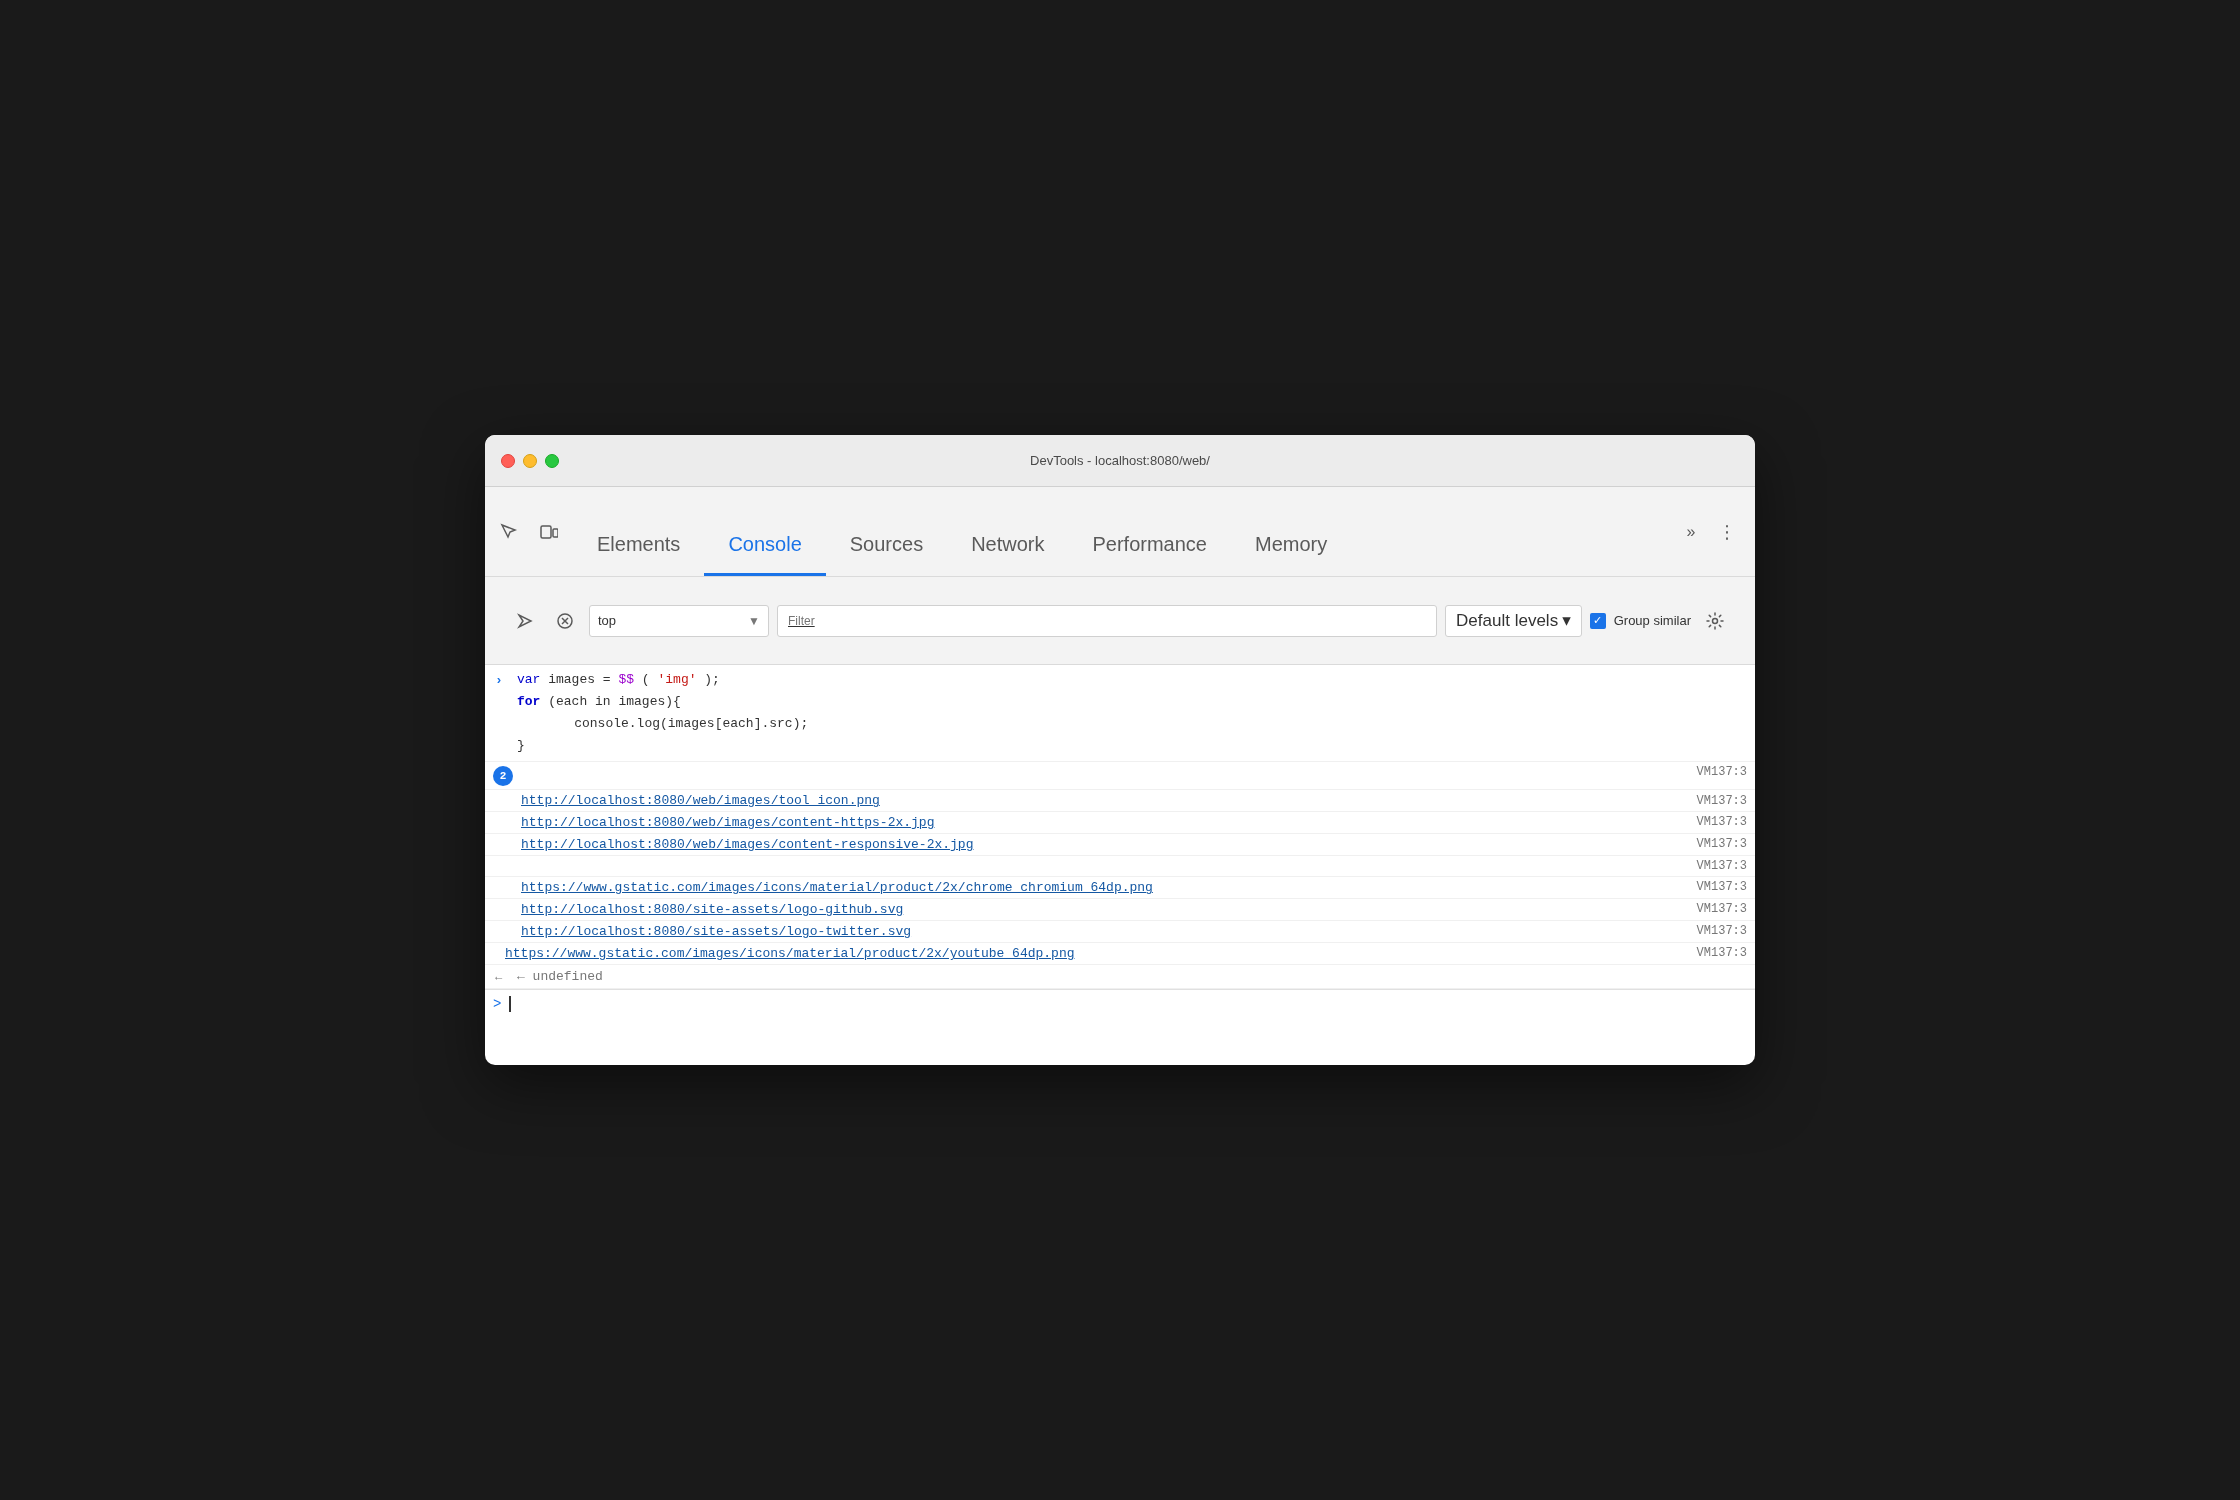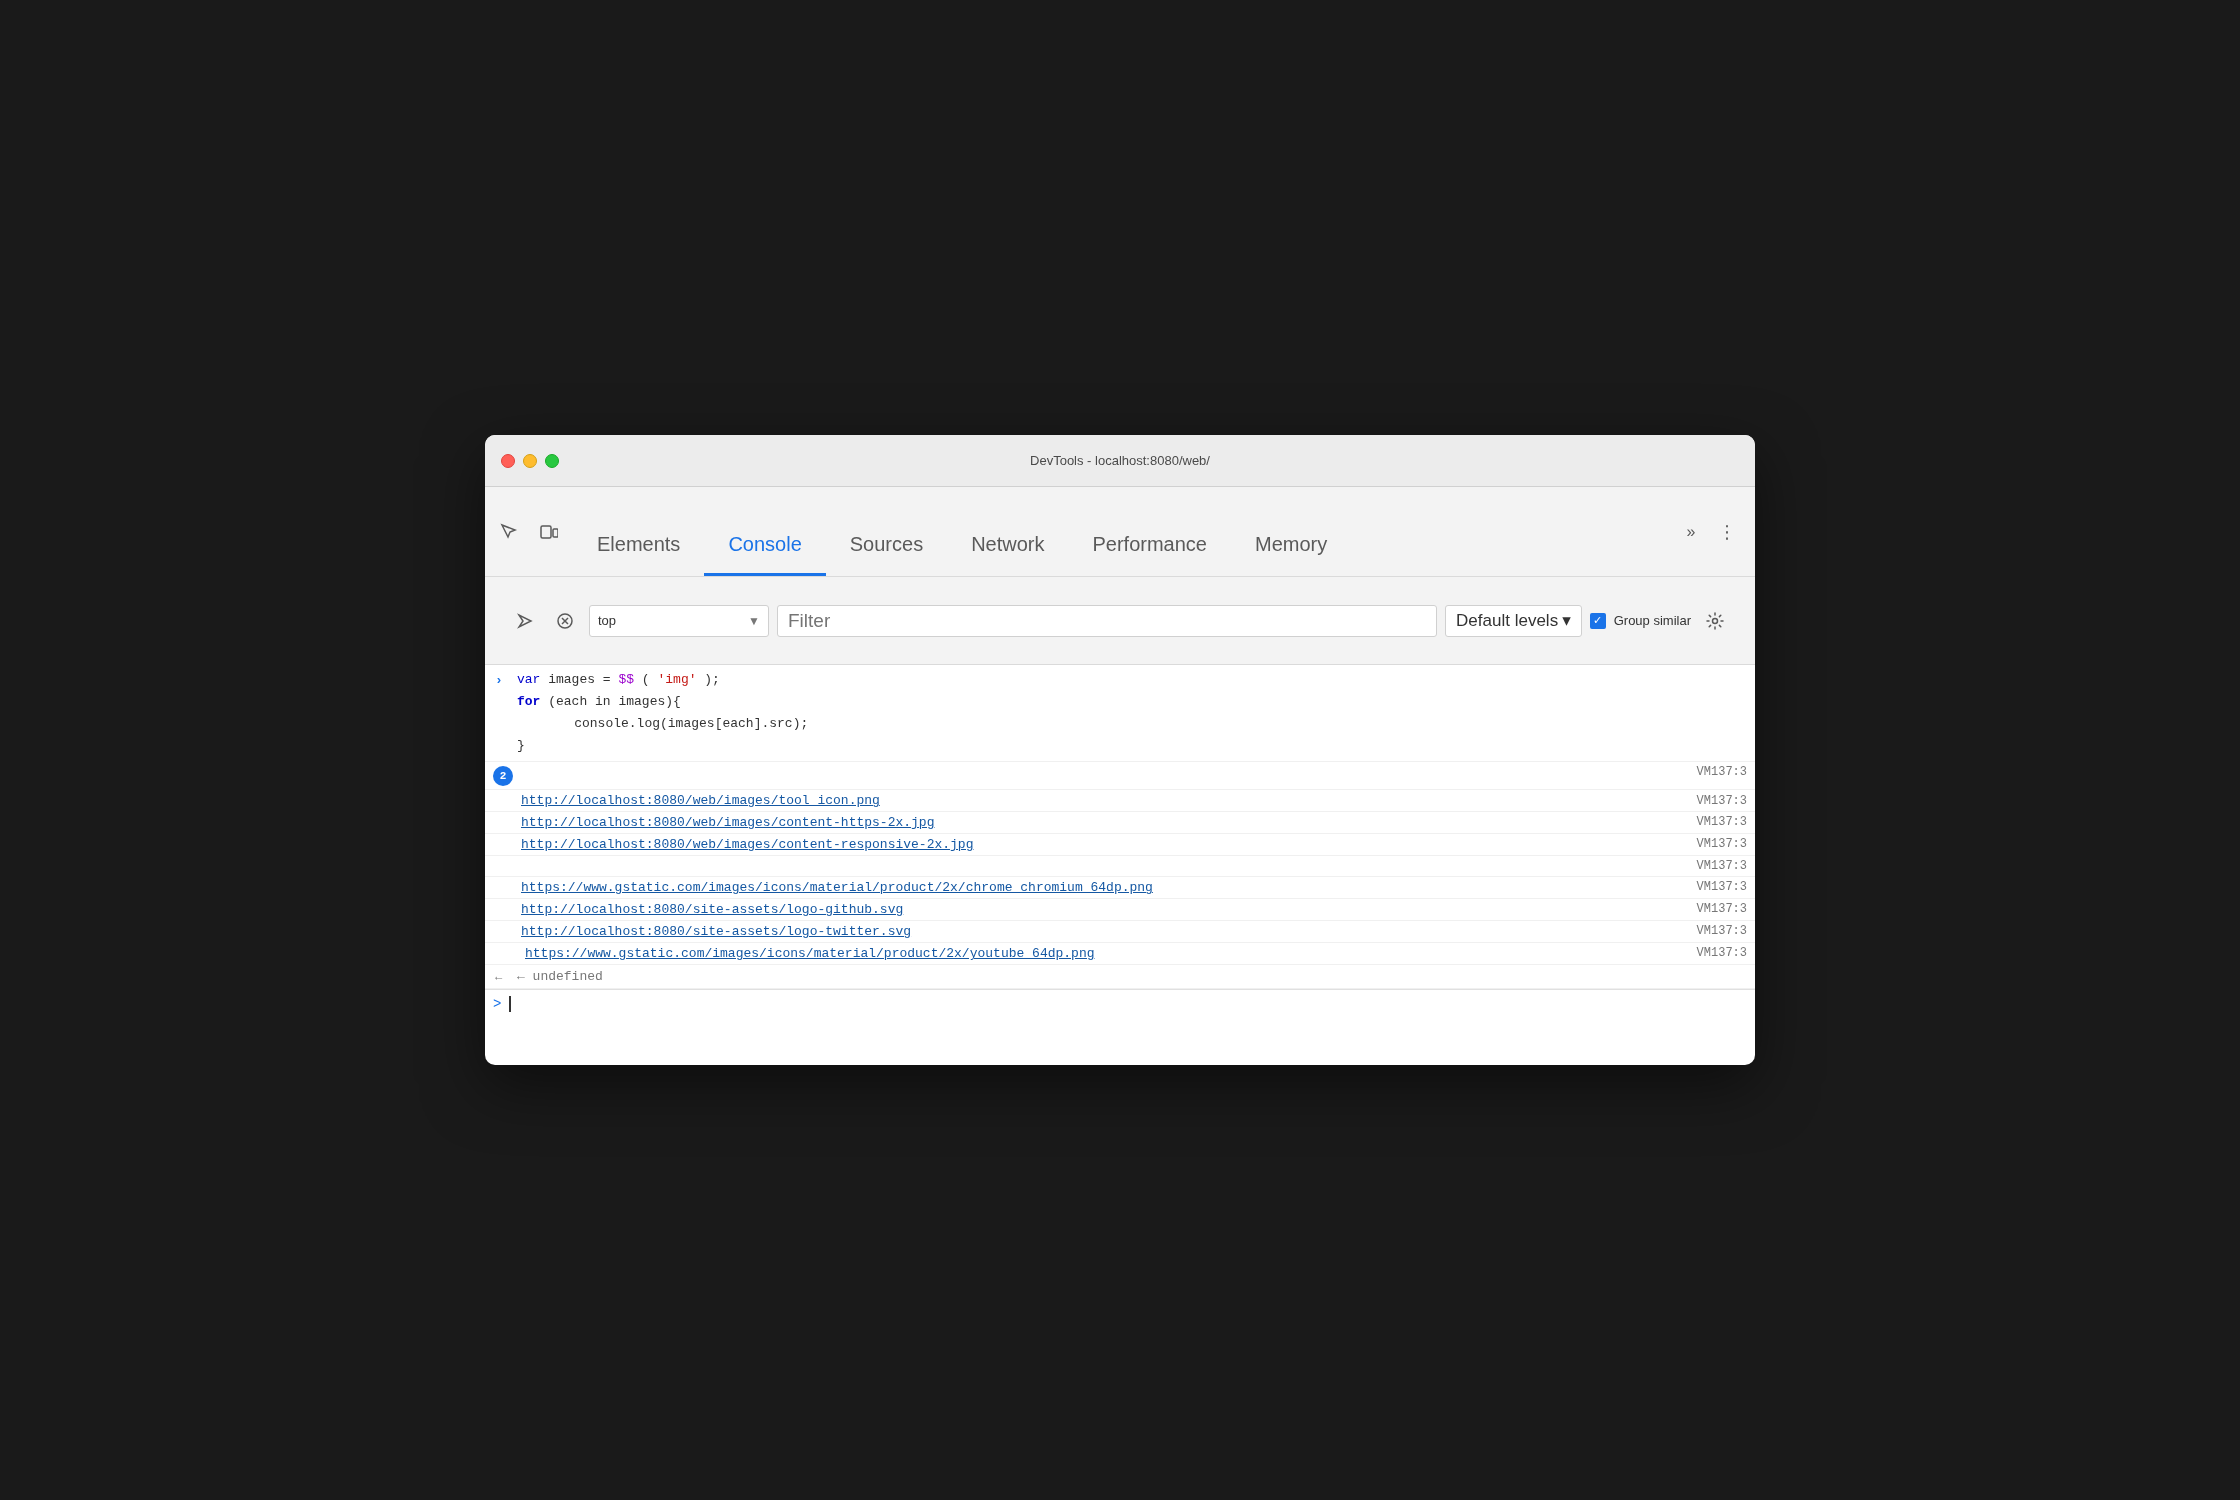--- a/index.html
+++ b/index.html
@@ -159,24 +159,25 @@
       font-size: 13px;
       color: #333;
     }
 
     .filter-input {
       flex: 1;
       height: 32px;
       border: 1px solid #d0d0d0;
       border-radius: 3px;
       padding: 0 10px;
-      font-size: 19px;
+      font-size: 12px;
       color: #333;
       background: #fff;
       outline: none;
+      text-decoration: underline;
     }
 
     .levels-btn {
       display: flex;
       align-items: center;
       gap: 4px;
       height: 32px;
       padding: 0 10px;
       cursor: pointer;
       font-size: 17px;
@@ -552,21 +553,21 @@
         <span class="log-source">VM137:3</span>
       </div>
 
       <div class="log-entry" style="padding-left:36px;">
         <div class="log-row-content">
           <a class="log-link">http://localhost:8080/site-assets/logo-twitter.svg</a>
         </div>
         <span class="log-source">VM137:3</span>
       </div>
 
-      <div class="log-entry" style="padding-left:40px; flex-wrap:wrap; align-items:flex-start;">
+      <div class="log-entry" style="padding-left:20px; flex-wrap:wrap; align-items:flex-start;">
         <div class="log-row-content">
           <a class="log-link">https://www.gstatic.com/images/icons/material/product/2x/youtube_64dp.png</a>
         </div>
         <span class="log-source" style="align-self:flex-start;">VM137:3</span>
       </div>
 
       <div class="undefined-row">
         <span class="return-icon">←</span>
         <span>← undefined</span>
       </div>

